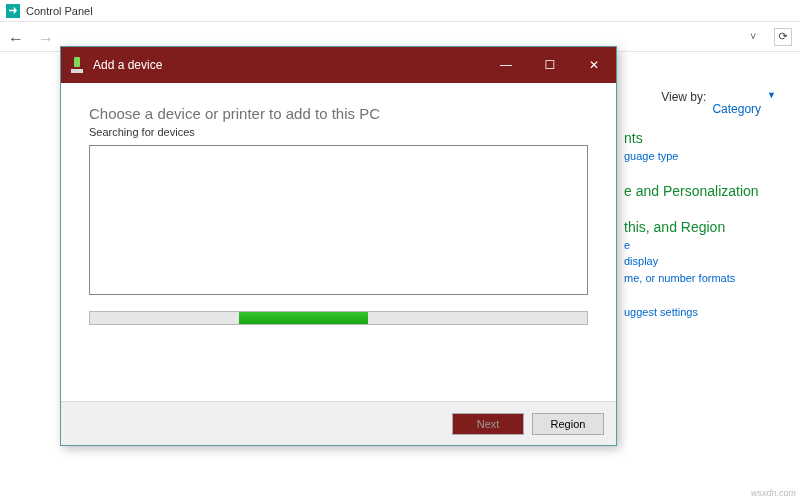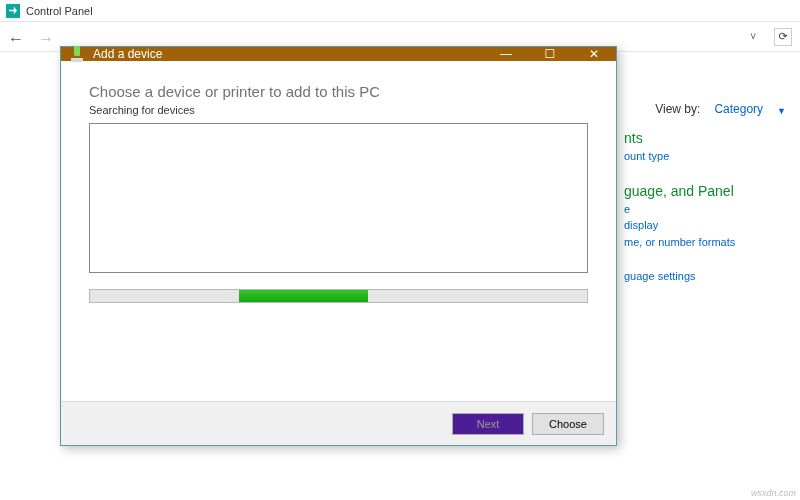--- a/index.html
+++ b/index.html
@@ -8,48 +8,48 @@
     
     .bg-titlebar { height: 22px; background: #fff; border-bottom: 1px solid #e5e5e5; display: flex; align-items: center; padding: 0 6px; gap: 6px; font-size: 11px; }
     .bg-titlebar .cp-icon { width: 14px; height: 14px; background: #0aa89e; display: inline-block; position: relative; }
     .bg-titlebar .cp-icon::after { content: ""; position: absolute; inset: 3px; background: #fff; clip-path: polygon(0 40%, 60% 40%, 60% 0, 100% 50%, 60% 100%, 60% 60%, 0 60%); }
     .bg-nav { height: 30px; display: flex; align-items: center; gap: 14px; padding: 0 8px; border-bottom: 1px solid #e5e5e5; }
     .bg-nav .arrow { font-size: 16px; color: #555; cursor: pointer; }
     .bg-nav .arrow.disabled { color: #bbb; cursor: default; }
     .bg-nav .spacer { flex: 1; }
     .bg-nav .dropdown-caret { color: #555; font-size: 10px; padding: 4px; cursor: pointer; }
     .bg-nav .refresh { width: 18px; height: 18px; border: 1px solid #ccc; display: flex; align-items: center; justify-content: center; font-size: 11px; cursor: pointer; }
-    .viewby-row { position: absolute; right: 14px; top: 90px; font-size: 12px; display: flex; align-items: flex-end; gap: 14px; }
+    .viewby-row { position: absolute; right: 24px; top: 90px; font-size: 12px; display: flex; align-items: flex-start; gap: 6px; }
     .viewby-row .link { color: #0066cc; cursor: pointer; margin-top: 12px; }
     .viewby-row .caret { color: #0066cc; font-size: 9px; }
 
     .categories { position: absolute; left: 624px; top: 130px; width: 170px; display: flex; flex-direction: column; gap: 18px; }
     .cat-group .cat-title { color: #108a2e; font-size: 14px; margin-bottom: 2px; white-space: nowrap; }
     .cat-group .cat-link { color: #0066cc; font-size: 11px; cursor: pointer; line-height: 1.5; white-space: nowrap; display: block; }
 
     
     .dialog { position: absolute; left: 60px; top: 46px; width: 557px; height: 400px; background: #fff; border: 1px solid #5a9aa0; box-shadow: 3px 3px 10px rgba(0,0,0,0.25); }
-    .dlg-titlebar { height: 14px; background: #a16207; color: #fff; display: flex; align-items: center; padding: 0 0 0 10px; font-size: 12px; }
+    .dlg-titlebar { height: 36px; background: #7f1d1d; color: #fff; display: flex; align-items: center; padding: 0 0 0 10px; font-size: 12px; }
     .dlg-titlebar .dev-icon { width: 14px; height: 16px; margin-right: 8px; position: relative; display: inline-block; }
     .dlg-titlebar .dev-icon::before { content: ""; position: absolute; left: 3px; top: 0; width: 6px; height: 10px; background: #7fd858; border-radius: 1px; }
     .dlg-titlebar .dev-icon::after { content: ""; position: absolute; left: 0; bottom: 0; width: 12px; height: 4px; background: #d9d9d9; }
     .dlg-ctrls { margin-left: auto; display: flex; }
     .dlg-ctrl { width: 44px; height: 30px; display: flex; align-items: center; justify-content: center; color: #fff; font-size: 12px; cursor: pointer; }
 
     .dlg-body { padding: 22px 28px 0 28px; }
     .dlg-head { color: #737373; font-size: 15px; font-weight: 400; margin-bottom: 4px; }
     .dlg-sub { color: #333; font-size: 11px; margin-bottom: 7px; }
     .dev-list { border: 1px solid #888; height: 150px; background: #fff; }
 
     .progress-track { margin: 16px 0 0 0; height: 14px; border: 1px solid #b8b8b8; background: #e6e6e6; position: relative; overflow: hidden; }
     .progress-chunk { position: absolute; top: 0; bottom: 0; left: 30%; width: 26%; background: linear-gradient(#34c42c,#19a712); }
 
     .dlg-footer { position: absolute; bottom: 0; left: 0; right: 0; height: 44px; background: #f0f0f0; border-top: 1px solid #dcdcdc; display: flex; align-items: center; justify-content: flex-end; gap: 8px; padding: 0 12px; }
     .btn { min-width: 72px; height: 22px; border: 1px solid #adadad; background: #e1e1e1; font-size: 11px; cursor: pointer; }
-    .btn:disabled { color: #9a9a9a; cursor: default; background: #4c1d95; }
+    .btn:disabled { color: #9a9a9a; cursor: default; background: #7f1d1d; }
 
     .wsx { position: absolute; right: 4px; bottom: 2px; font-size: 9px; color: #bbb; font-style: italic; }
   </style>
 </head>
 <body>
 
 <div class="bg-titlebar">
   <span class="cp-icon"></span>
   <span>Control Panel</span>
 </div>
@@ -63,30 +63,33 @@
 
 <div class="viewby-row">
   <span>View by:</span>
   <span class="link">Category</span>
   <span class="caret">▼</span>
 </div>
 
 <div class="categories">
   <div class="cat-group">
     <div class="cat-title">nts</div>
-    <span class="cat-link">ount type</span>
+    <span class="cat-link">guage type</span>
   </div>
   <div class="cat-group">
-    <div class="cat-title">guage, and Panel</div>
+    <div class="cat-title">e and Personalization</div>
+  </div>
+  <div class="cat-group">
+    <div class="cat-title">this, and Region</div>
     <span class="cat-link">e</span>
     <span class="cat-link">display</span>
     <span class="cat-link">me, or number formats</span>
   </div>
   <div class="cat-group">
-    <span class="cat-link">guage settings</span>
+    <span class="cat-link">uggest settings</span>
   </div>
 </div>
 
 <div class="dialog">
   <div class="dlg-titlebar">
     <span class="dev-icon"></span>
     <span>Add a device</span>
     <div class="dlg-ctrls">
       <div class="dlg-ctrl">—</div>
       <div class="dlg-ctrl">☐</div>
@@ -96,17 +99,17 @@
   <div class="dlg-body">
     <div class="dlg-head">Choose a device or printer to add to this PC</div>
     <div class="dlg-sub">Searching for devices</div>
     <div class="dev-list"></div>
     <div class="progress-track">
       <div class="progress-chunk"></div>
     </div>
   </div>
   <div class="dlg-footer">
     <button class="btn" disabled="">Next</button>
-    <button class="btn">Choose</button>
+    <button class="btn">Region</button>
   </div>
 </div>
 
 <div class="wsx">wsxdn.com</div>
 
 </body></html>

